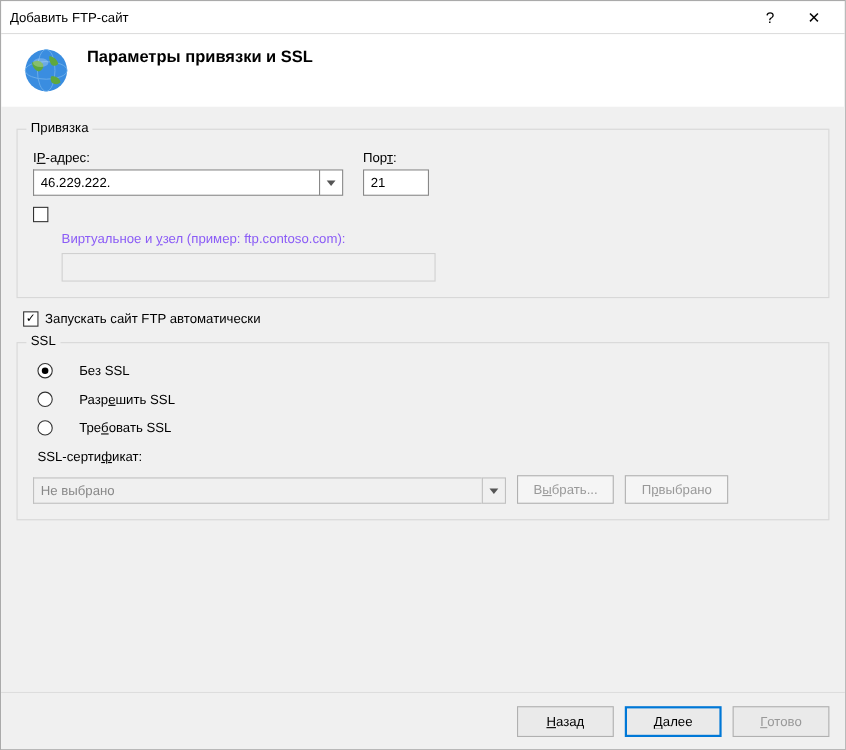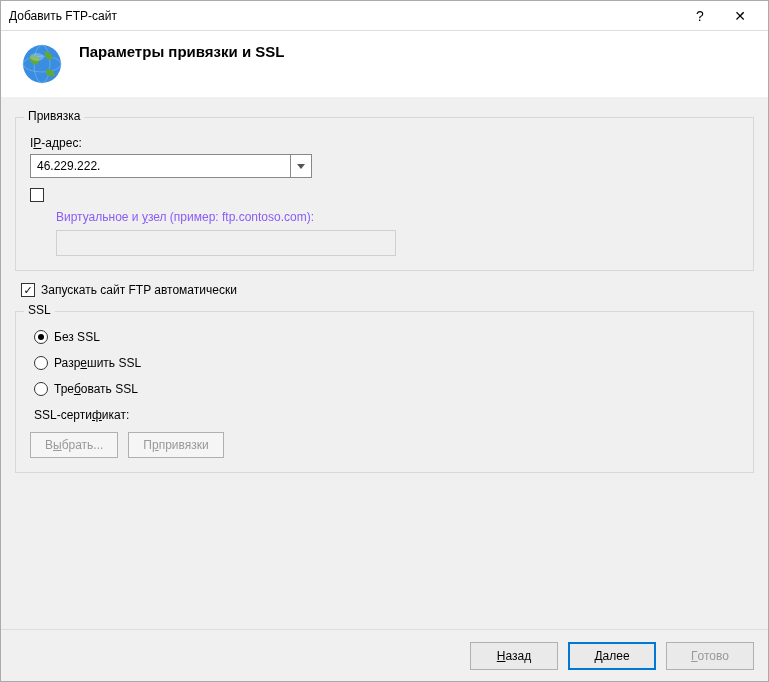--- a/index.html
+++ b/index.html
@@ -20,21 +20,21 @@
     .underline { text-decoration: underline; }
     .combo { display: flex; align-items: stretch; height: 24px; }
     .combo-input { border: 1px solid #888; background: #fff; padding: 2px 6px; font-size: 12px; width: 260px; border-right: none; }
     .combo-btn { width: 22px; border: 1px solid #888; border-left: 1px solid #888; background: #fff; display: flex; align-items: center; justify-content: center; cursor: pointer; }
     .text-input { border: 1px solid #888; background: #fff; padding: 2px 6px; font-size: 12px; width: 60px; height: 24px; }
     .checkbox-row { display: flex; align-items: center; gap: 6px; margin-bottom: 8px; }
     .checkbox { width: 14px; height: 14px; border: 1px solid #333; background: #fff; display: flex; align-items: center; justify-content: center; }
     .checkbox.checked::after { content: "✓"; font-size: 11px; line-height: 1; }
     .disabled-label { color: #8b5cf6; margin-left: 26px; margin-bottom: 6px; }
     .disabled-input { border: 1px solid #d0d0d0; background: #f0f0f0; width: 340px; height: 26px; margin-left: 26px; }
-    .radio-row { display: flex; align-items: center; gap: 6px; margin-bottom: 12px; margin-left: 4px; text-align: right; }
+    .radio-row { display: flex; align-items: center; gap: 24px; margin-bottom: 12px; margin-left: 4px; text-align: right; }
     .radio { width: 14px; height: 14px; border: 1px solid #333; border-radius: 50%; background: #fff; display: flex; align-items: center; justify-content: center; }
     .radio.checked::after { content: ""; width: 6px; height: 6px; background: #000; border-radius: 50%; }
     .combo-wide { width: 408px; }
     .combo-disabled .combo-input { border-color: #c0c0c0; background: #f0f0f0; color: #888; }
     .combo-disabled .combo-btn { border-color: #c0c0c0; background: #f0f0f0; }
     .btn { height: 26px; border: 1px solid #b0b0b0; background: #f5f5f5; font-size: 12px; padding: 0 14px; cursor: pointer; display: inline-flex; align-items: center; justify-content: center; }
     .btn.disabled { color: #999; cursor: default; }
     .ssl-row { display: flex; align-items: flex-end; gap: 10px; margin-top: 10px; }
     .footer { height: 52px; border-top: 1px solid #ddd; background: #f0f0f0; display: flex; align-items: center; justify-content: flex-end; padding: 0 14px; gap: 10px; }
     .footer-btn { min-width: 88px; height: 28px; border: 1px solid #b0b0b0; background: #eaeaea; cursor: pointer; font-size: 12px; display: flex; align-items: center; justify-content: center; }
@@ -75,20 +75,26 @@
           <div class="field-label">
             <span>I</span><span class="underline">P</span><span>-адрес:</span>
           </div>
           <div class="combo">
             <input class="combo-input" value="46.229.222." style="">
             <div class="combo-btn">
                 <div class="chevron-down"></div>
               </div>
           </div>
         </div>
+        <div class="field">
+          <div class="field-label">
+            <span>Пор</span><span class="underline">т</span><span>:</span>
+          </div>
+          <input class="text-input" value="21" style="">
+        </div>
       </div>
       <div class="checkbox-row">
         <div class="checkbox"></div>
       </div>
       <div class="disabled-label">
         <span>Виртуальное и </span><span class="underline">у</span><span>зел (пример: ftp.contoso.com):</span>
       </div>
       <div class="disabled-input"></div>
     </div>
 
@@ -112,29 +118,35 @@
       <div class="radio-row">
         <div class="radio"></div>
         <span>
           <span>Тре</span><span class="underline">б</span><span>овать SSL</span>
         </span>
       </div>
       <div class="field-label" style="margin-left:4px;">
         <span>SSL-серти</span><span class="underline">ф</span><span>икат:</span>
       </div>
       <div class="ssl-row">
+        <div class="combo combo-disabled">
+          <input class="combo-input combo-wide" disabled="" value="Не выбрано" style="">
+          <div class="combo-btn">
+              <div class="chevron-down"></div>
+            </div>
+        </div>
         <div class="btn disabled">
           <span>В</span>
             <span class="underline">ы</span>
             <span>брать...</span>
         </div>
         <div class="btn disabled">
           <span>П</span>
             <span class="underline">р</span>
-            <span>привязки</span>
+            <span>выбрано</span>
         </div>
       </div>
     </div>
   </div>
 
   <div class="footer">
     <div class="footer-btn">
       <span></span>
         <span class="underline">Н</span>
         <span>азад</span>

